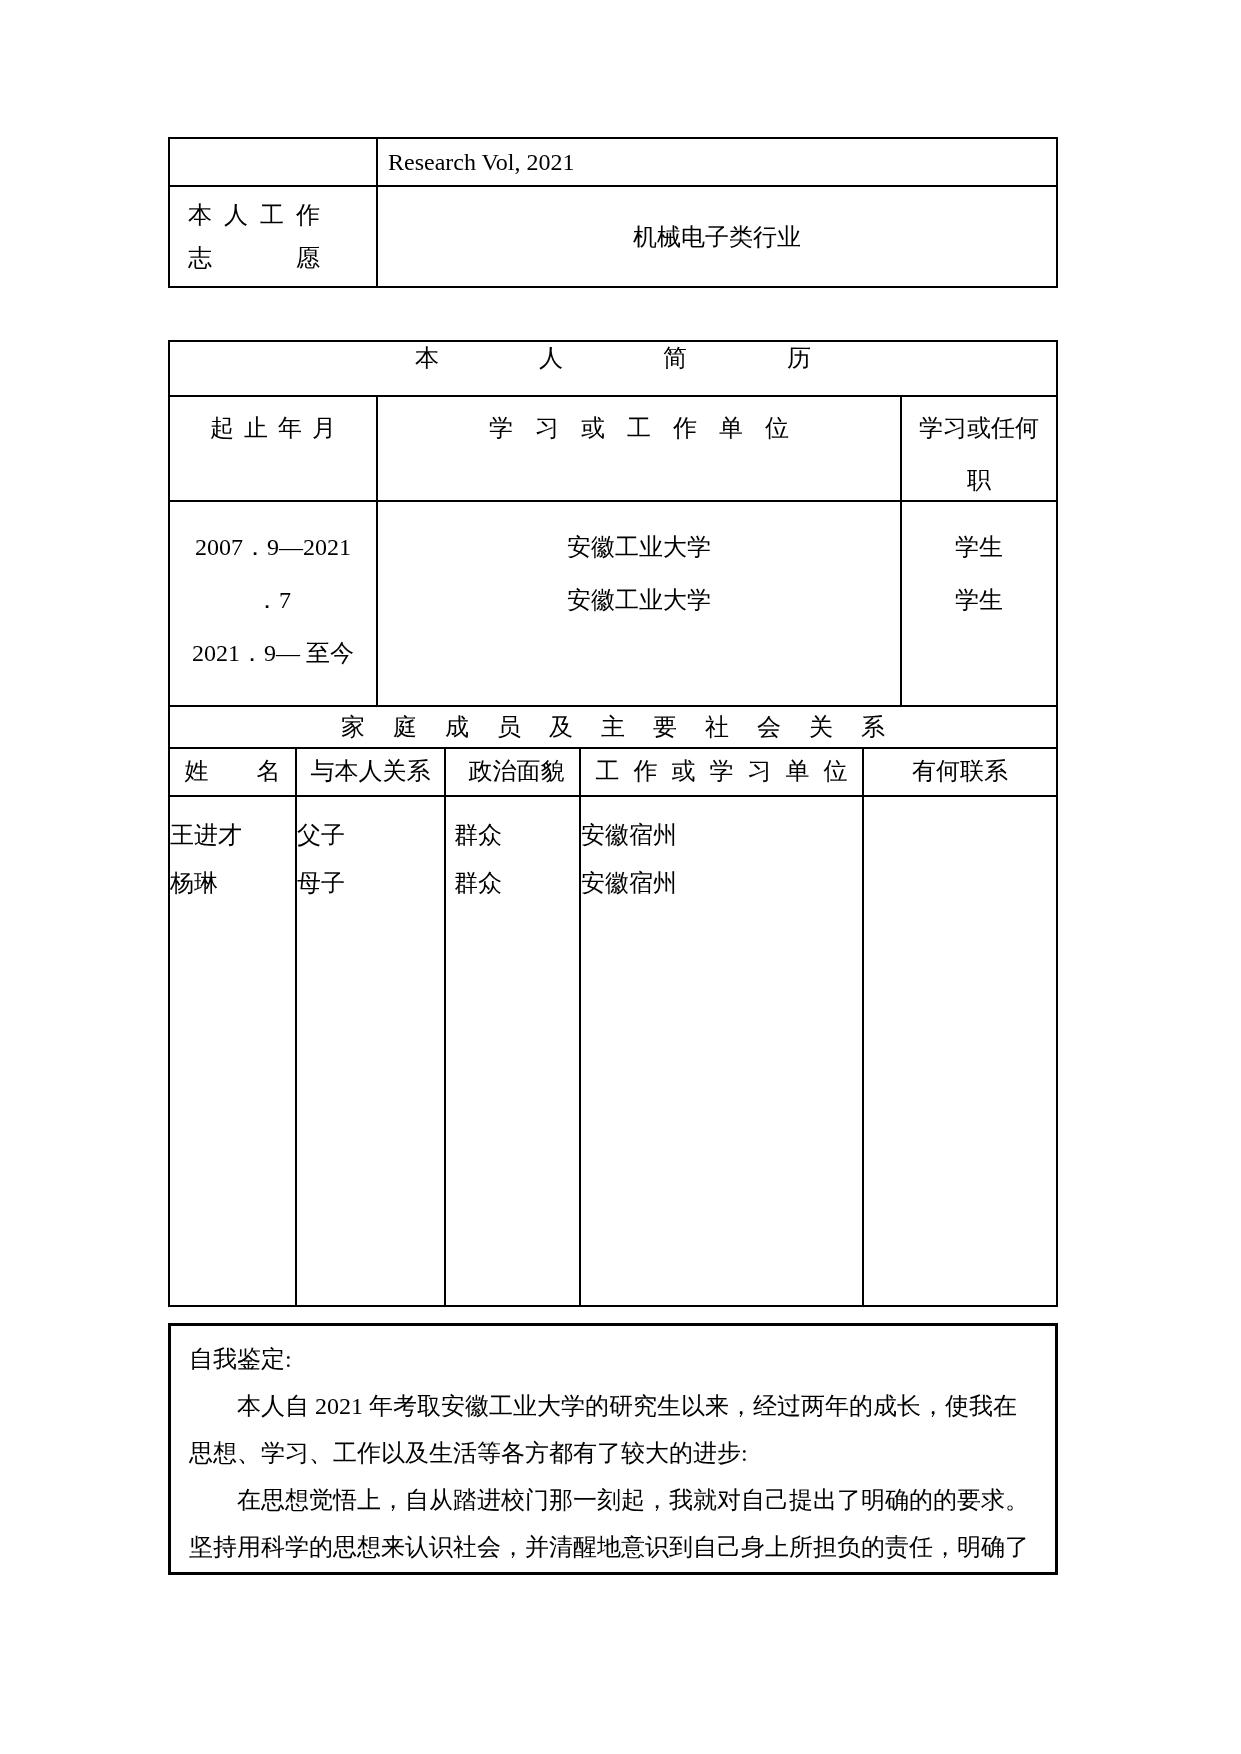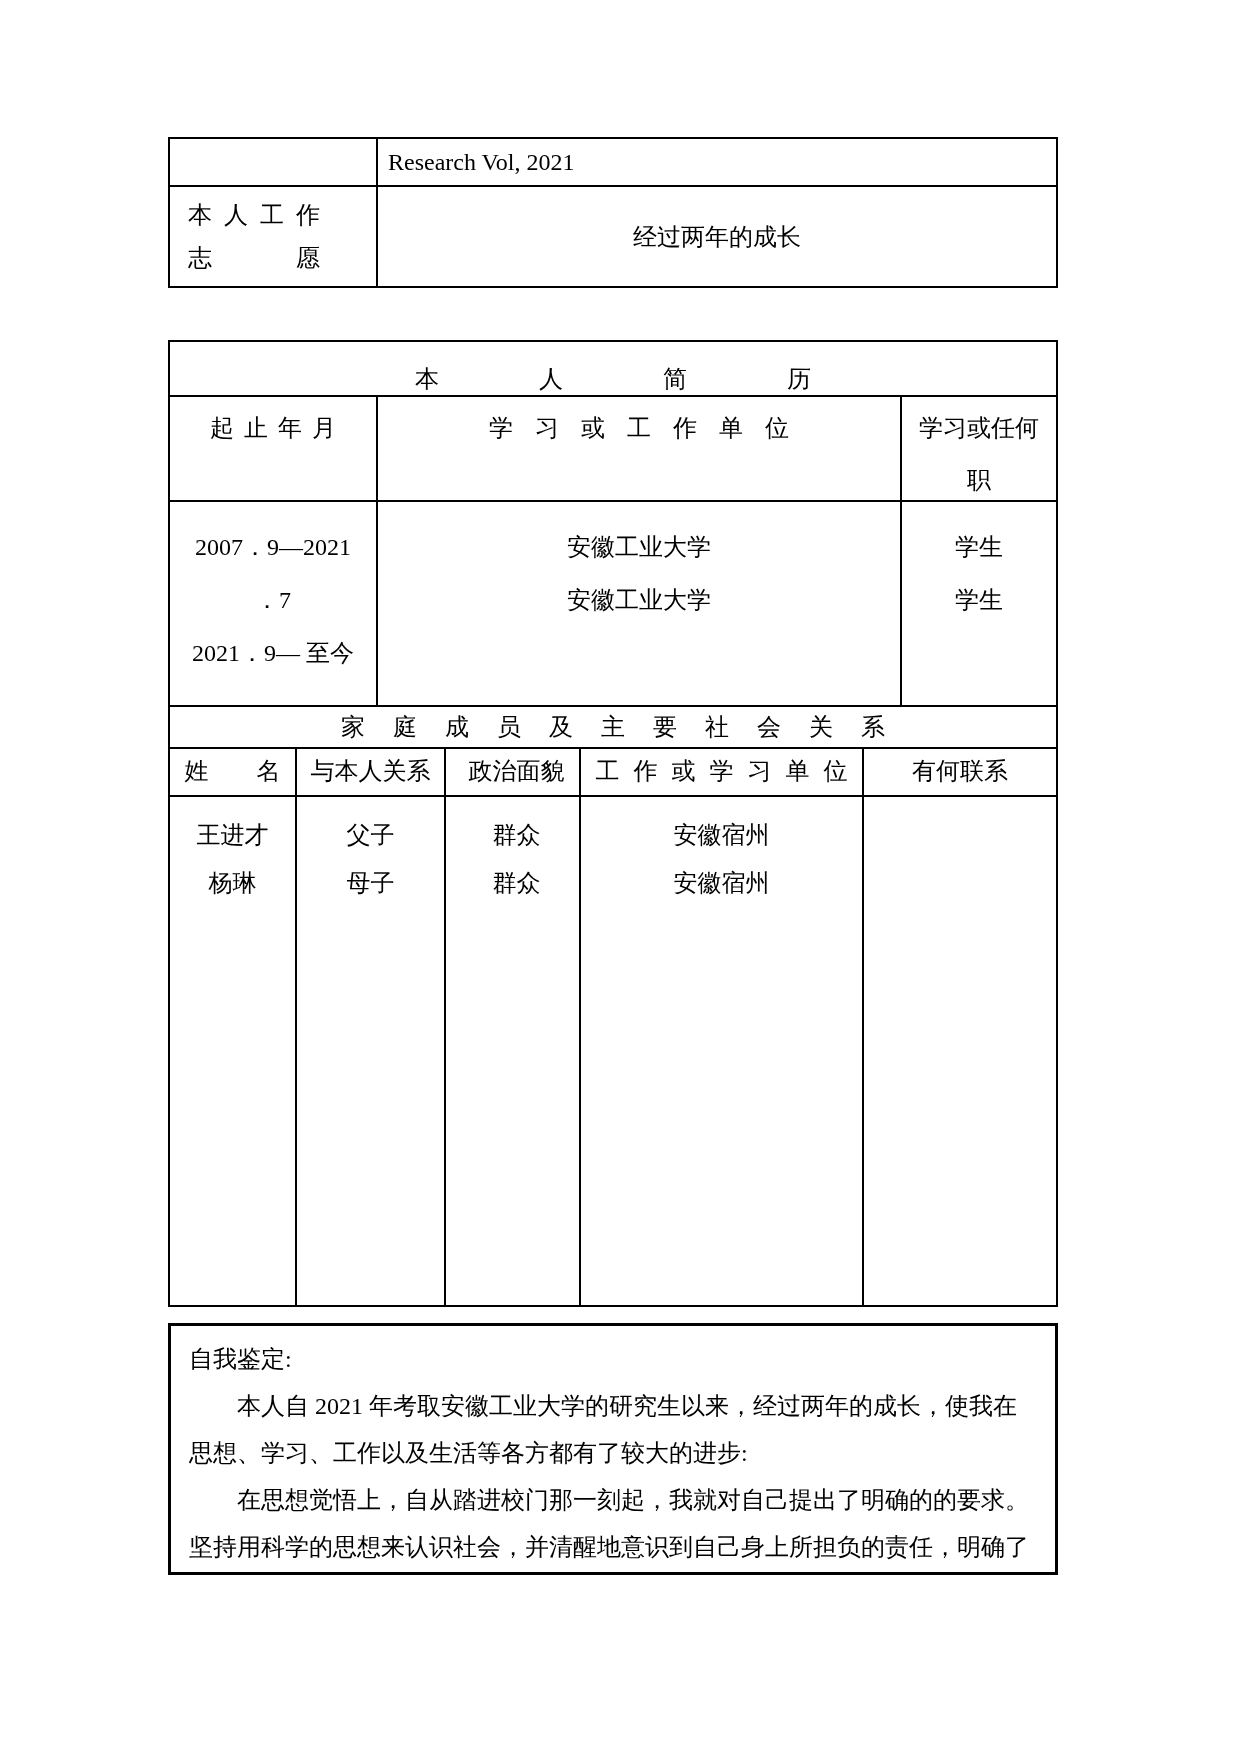--- a/index.html
+++ b/index.html
@@ -18,21 +18,21 @@
   .tbl1-row1-c2 { flex:1; display:flex; align-items:center; padding-left:10px; }
   .tbl1-row2 { display:flex; height:99px; }
   .tbl1-row2-c1 { width:208px; border-right:2px solid #000; padding:0 56px 0 18px;
                   display:flex; flex-direction:column; justify-content:space-evenly; }
   .jline { text-align:justify; text-align-last:justify; }
   .tbl1-row2-c2 { flex:1; display:flex; align-items:center; justify-content:center; }
 
   
   .tbl2 { left:168px; top:340px; width:890px; border:2px solid #000; }
   .row-title { height:55px; border-bottom:2px solid #000;
-               display:flex; align-items:flex-end; justify-content:center; }
+               display:flex; align-items:flex-start; justify-content:center; }
   .ls100 { letter-spacing:100px; margin-right:-100px; }
   .ls28  { letter-spacing:28px;  margin-right:-28px; }
   .ls22  { letter-spacing:22px;  margin-right:-22px; }
   .ls14  { letter-spacing:14px;  margin-right:-14px; }
   .ls10  { letter-spacing:10px;  margin-right:-10px; }
 
   .row-cols { display:flex; height:105px; border-bottom:2px solid #000; }
   .rc1 { width:208px; border-right:2px solid #000; }
   .rc2 { width:524px; border-right:2px solid #000; }
   .rc3 { flex:1; }
@@ -46,21 +46,21 @@
 
   .row-famhead { display:flex; height:48px; border-bottom:2px solid #000; }
   .fc1 { width:127px; border-right:2px solid #000; }
   .fc2 { width:149px; border-right:2px solid #000; }
   .fc3 { width:135px; border-right:2px solid #000;padding-left:8px; }
   .fc4 { width:283px; border-right:2px solid #000; }
   .fc5 { flex:1; }
   .row-famhead .cell { text-align:center; line-height:44px; }
 
   .row-famdata { display:flex; height:508px; }
-  .row-famdata .cell { text-align:center; padding-top:14px; line-height:48px; }
+  .row-famdata .cell { padding-top:14px; line-height:48px; }
 
   
   .selfbox { left:168px; top:1323px; width:890px; height:252px;
              border:3px solid #000; padding:10px 18px 0 18px; }
   .selfbox .tline { line-height:47px; white-space:nowrap; }
 </style>
 </head>
 <body>
 
 <div class="abs tbl1">
@@ -69,21 +69,21 @@
     <div class="tbl1-row1-c2">
       <span>Research Vol, 2021</span>
     </div>
   </div>
   <div class="tbl1-row2">
     <div class="tbl1-row2-c1">
       <div class="jline">本人工作</div>
       <div class="jline">志愿</div>
     </div>
     <div class="tbl1-row2-c2">
-      <span>经过两年的成长</span>
+      <span>机械电子类行业</span>
     </div>
   </div>
 </div>
 
 <div class="abs tbl2">
 
   <div class="row-title">
     <span class="ls100">本人简历</span>
   </div>
 

